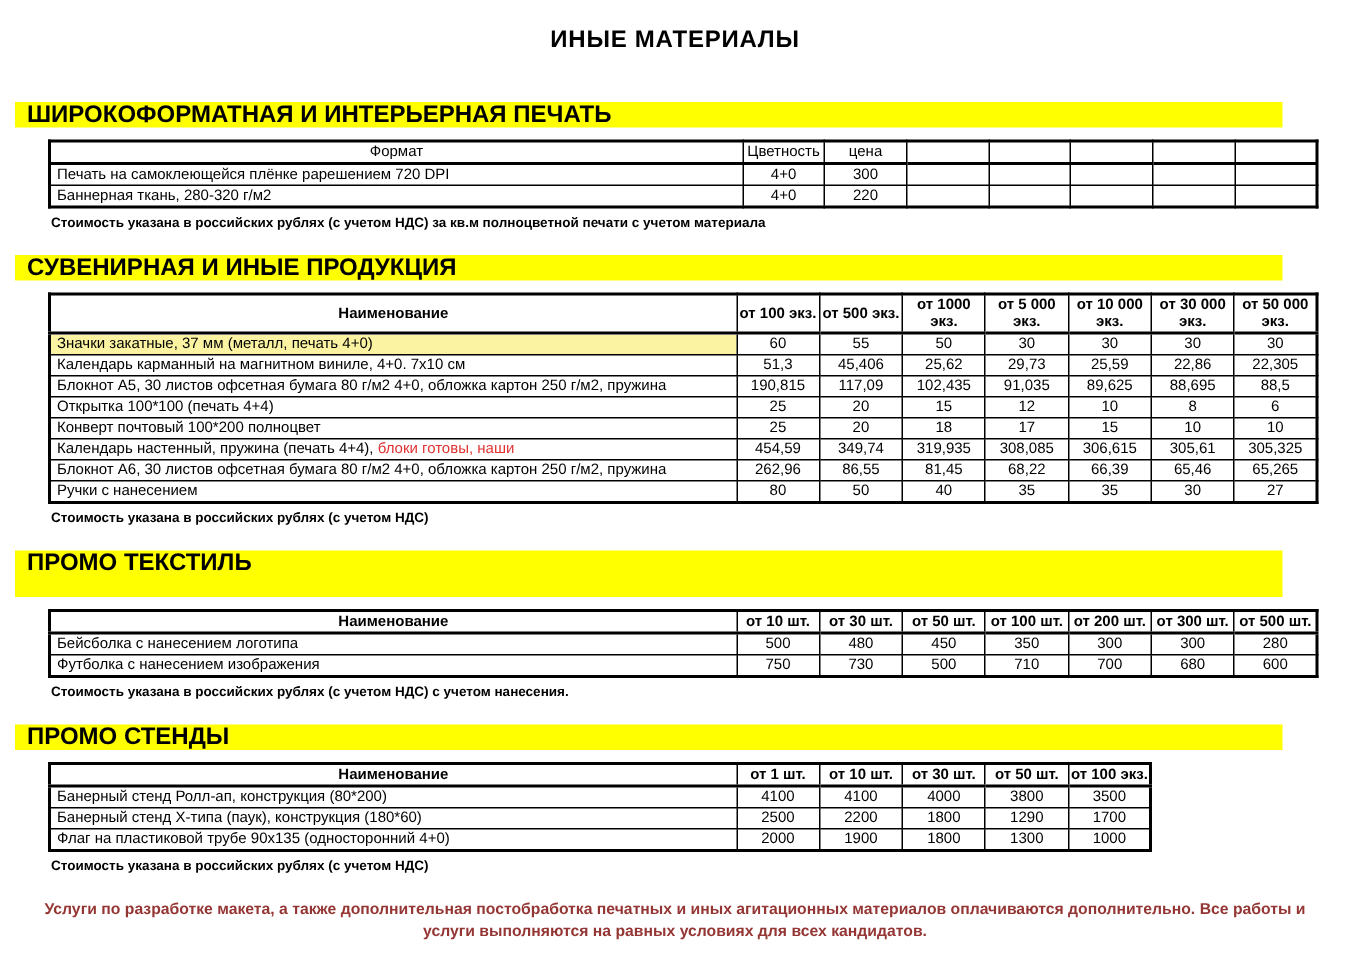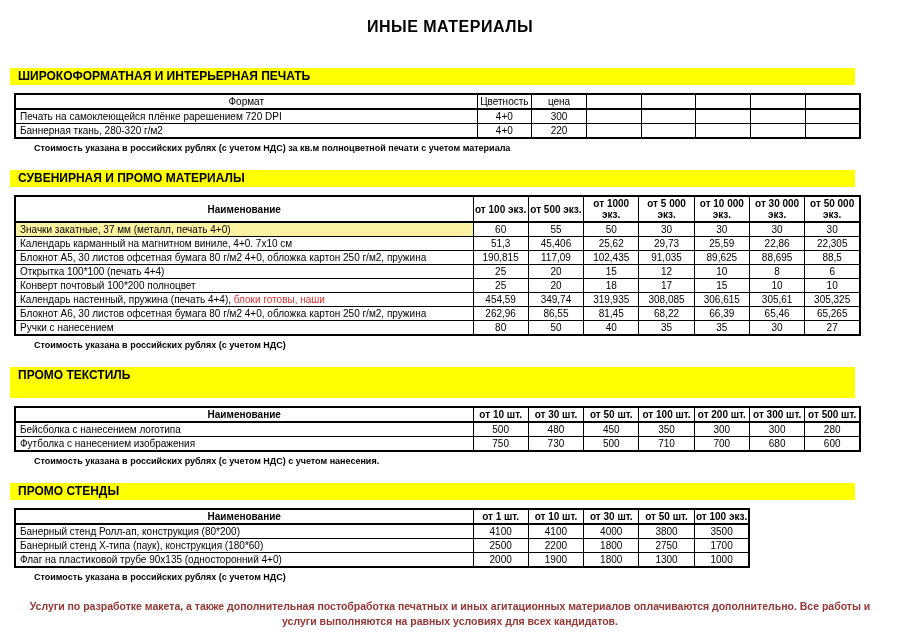--- a/index.html
+++ b/index.html
@@ -16,32 +16,32 @@
     text-align: center;
     font-size: 16px;
     font-weight: bold;
     letter-spacing: 0.5px;
     margin-bottom: 32px;
     width: 880px;
   }
   .section-header {
     background: var(--yellow, #FFFF00);
     width: 845px;
-    font-size: 12px;
+    font-size: 16px;
     font-weight: bold;
     padding: 2px 4px 15px 8px;
     height: 17px;
     line-height: 13px;
     margin-bottom: 8px;
   }
   .section-header.tall { height: 31px; }
   table.price-table {
     border-collapse: collapse;
     table-layout: fixed;
-    margin-left: 4px;
+    margin-left: 22px;
     border: 2px solid #000;
     font-size: 10px;
   }
   table.price-table th, table.price-table td {
     border: 1px solid #000;
     height: 14px;
     line-height: 11px;
     padding: 1px 2px;
     overflow: hidden;
     white-space: nowrap;
@@ -126,21 +126,21 @@
             <td class="price-cell"></td>
             <td class="price-cell"></td>
             <td class="price-cell"></td>
           </tr>
         </tbody>
       </table>
     <div class="note">Стоимость указана в российских рублях (с учетом НДС) за кв.м полноцветной печати  с учетом материала</div>
   </div>
 
   <div class="section">
-    <div class="section-header">СУВЕНИРНАЯ И ПРОМО МАТЕРИАЛЫ</div>
+    <div class="section-header">СУВЕНИРНАЯ И ИНЫЕ ПРОДУКЦИЯ</div>
     <table class="price-table">
         <colgroup>
           <col style="width: 458px;">
           <col style="width: 55.3px;">
           <col style="width: 55.3px;">
           <col style="width: 55.3px;">
           <col style="width: 55.3px;">
           <col style="width: 55.3px;">
           <col style="width: 55.3px;">
           <col style="width: 55.3px;">
@@ -322,21 +322,21 @@
             <td class="price-cell">4100</td>
             <td class="price-cell">4000</td>
             <td class="price-cell">3800</td>
             <td class="price-cell">3500</td>
           </tr>
           <tr>
             <td class="name-cell">Банерный стенд X-типа (паук), конструкция (180*60)</td>
             <td class="price-cell">2500</td>
             <td class="price-cell">2200</td>
             <td class="price-cell">1800</td>
-            <td class="price-cell">2750</td>
+            <td class="price-cell">1290</td>
             <td class="price-cell">1700</td>
           </tr>
           <tr>
             <td class="name-cell">Флаг на пластиковой трубе 90x135 (односторонний 4+0)</td>
             <td class="price-cell">2000</td>
             <td class="price-cell">1900</td>
             <td class="price-cell">1800</td>
             <td class="price-cell">1300</td>
             <td class="price-cell">1000</td>
           </tr>

